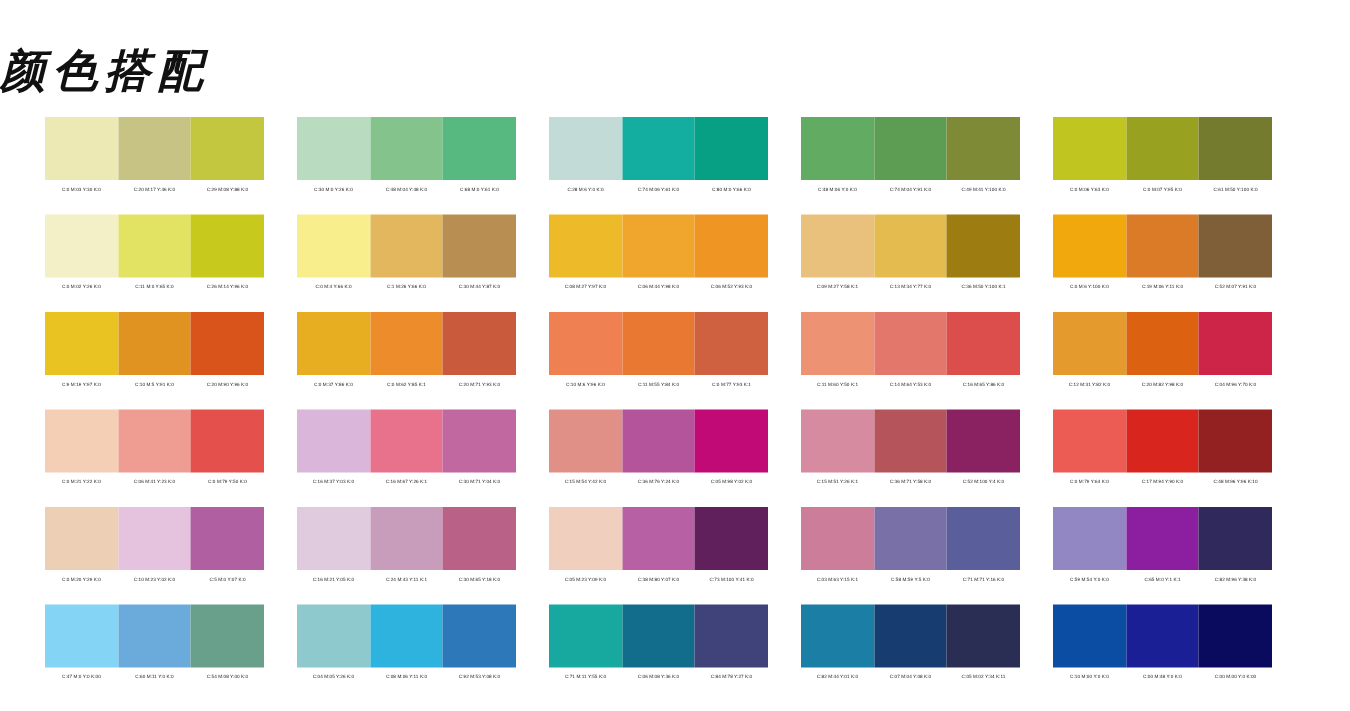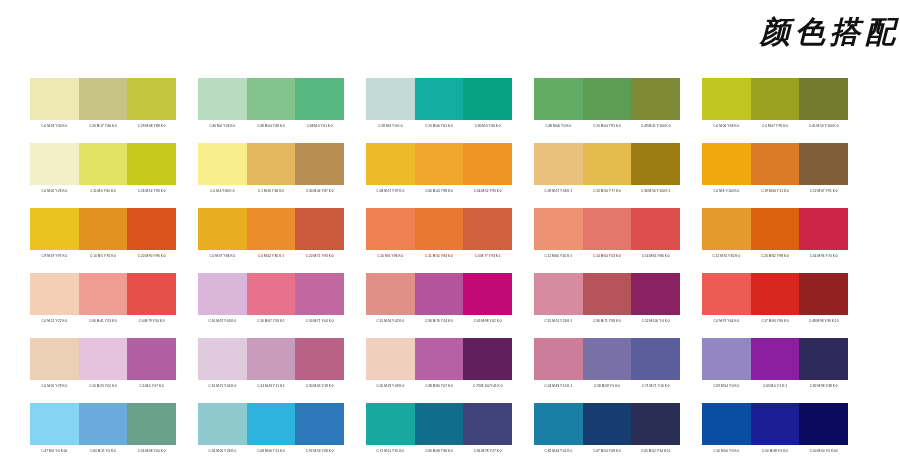--- a/index.html
+++ b/index.html
@@ -9,28 +9,28 @@
   }
   body {
     width: 900px;
     height: 474px;
     font-family: "Liberation Sans", "DejaVu Sans", sans-serif;
     overflow: hidden;
     position: relative;
   }
 
   #page-title {
-    text-align: right;
+    text-align: left;
     font-family: "Liberation Serif", "DejaVu Serif", serif;
     font-weight: bold;
     font-size: 30px;
     letter-spacing: 5px;
     color: #111111;
     margin: 0;
-    padding-top: 12px;
+    padding-top: 28px;
     height: 40px;
     line-height: 40px;
     font-style: italic;
   }
 
   #palette-grid {
     position: absolute;
     left: 0;
     top: 78px;
     width: 900px;

